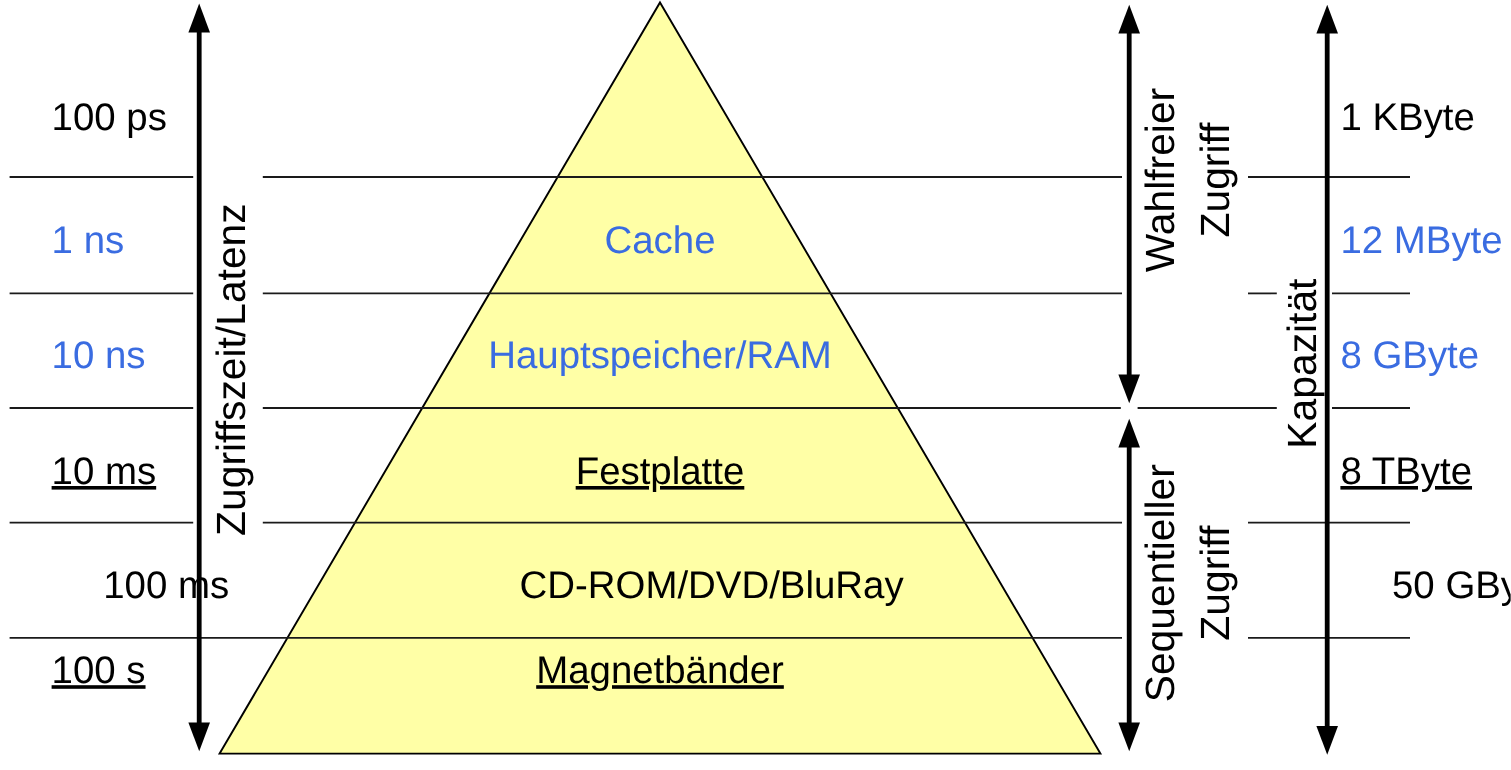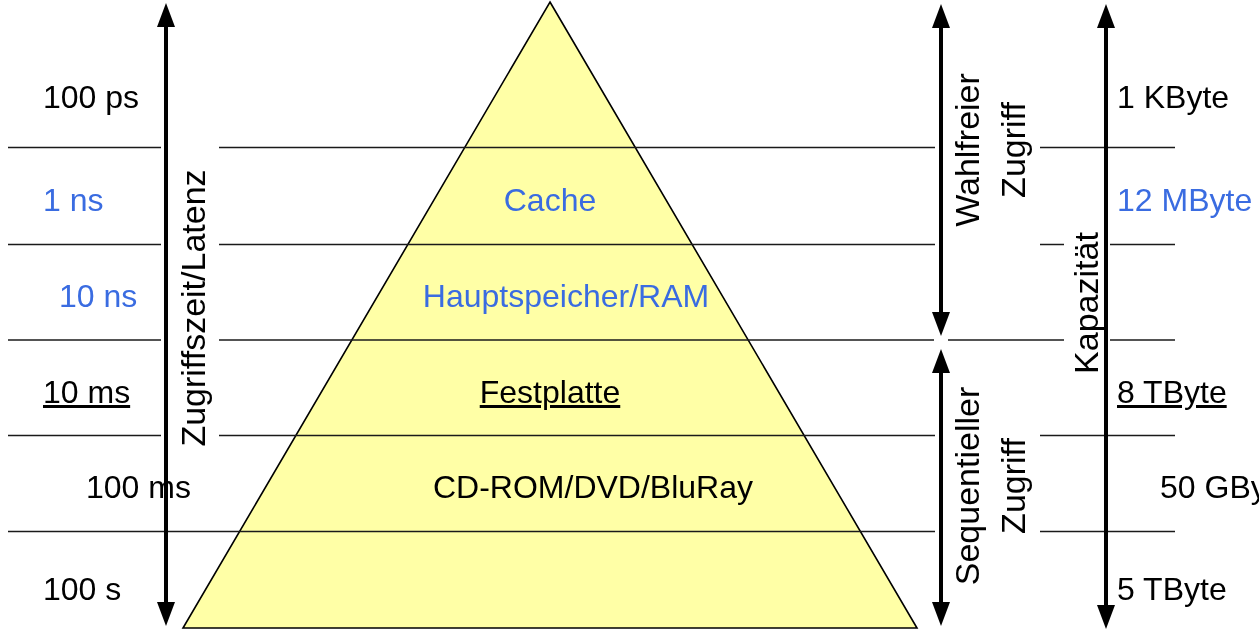--- a/index.html
+++ b/index.html
@@ -50,24 +50,24 @@
     font-size: 32px;
     line-height: 44px;
     height: 44px;
     white-space: nowrap;
     color: var(--text-color);
   }
   .blue { color: var(--highlight-blue); }
   
   .r0 { top: 75px; }
   .r1 { top: 178px; }
-  .r2 { top: 274px; margin-left: 16px; }
+  .r2 { top: 274px; }
   .r3 { top: 370px; text-decoration: underline; }
   .r4 { top: 465px; margin-left: 43px; }
-  .r5 { top: 567px; }
+  .r5 { top: 536px; text-decoration: underline; }
   .lat { left: 43px; }
   .lname {
     left: 183px;
     width: 734px;
     text-align: center;
   }
   .cap { left: 1117px; text-align: center; }
   .vlabel {
     position: absolute;
     font-size: 34px;
@@ -142,26 +142,27 @@
   <div class="txt lat r1 blue">1 ns</div>
   <div class="txt lat r2 blue">10 ns</div>
   <div class="txt lat r3">10 ms</div>
   <div class="txt lat r4">100 ms</div>
   <div class="txt lat r5">100 s</div>
 
   <div class="txt lname r2 blue">Hauptspeicher/RAM</div>
   <div class="txt lname r1 blue">Cache</div>
   <div class="txt lname r3">Festplatte</div>
   <div class="txt lname r4">CD-ROM/DVD/BluRay</div>
+  <div class="txt lname r5">Magnetbänder</div>
 
   <div class="txt cap r0">1 KByte</div>
   <div class="txt cap r1 blue">12 MByte</div>
+  <div class="txt cap r2 blue">8 GByte</div>
   <div class="txt cap r3">8 TByte</div>
   <div class="txt cap r4">50 GByte</div>
-  <div class="txt cap r5">5 TByte</div>
 
   <div class="vlabel axis-latency-label">Zugriffszeit/Latenz</div>
 
   <div class="vlabel random-access-label"><span>Wahlfreier</span><br><span>Zugriff</span></div>
 
   <div class="vlabel sequential-access-label"><span>Sequentieller</span><br><span>Zugriff</span></div>
 
   <div class="vlabel axis-capacity-label">Kapazität</div>
 
 </div>

